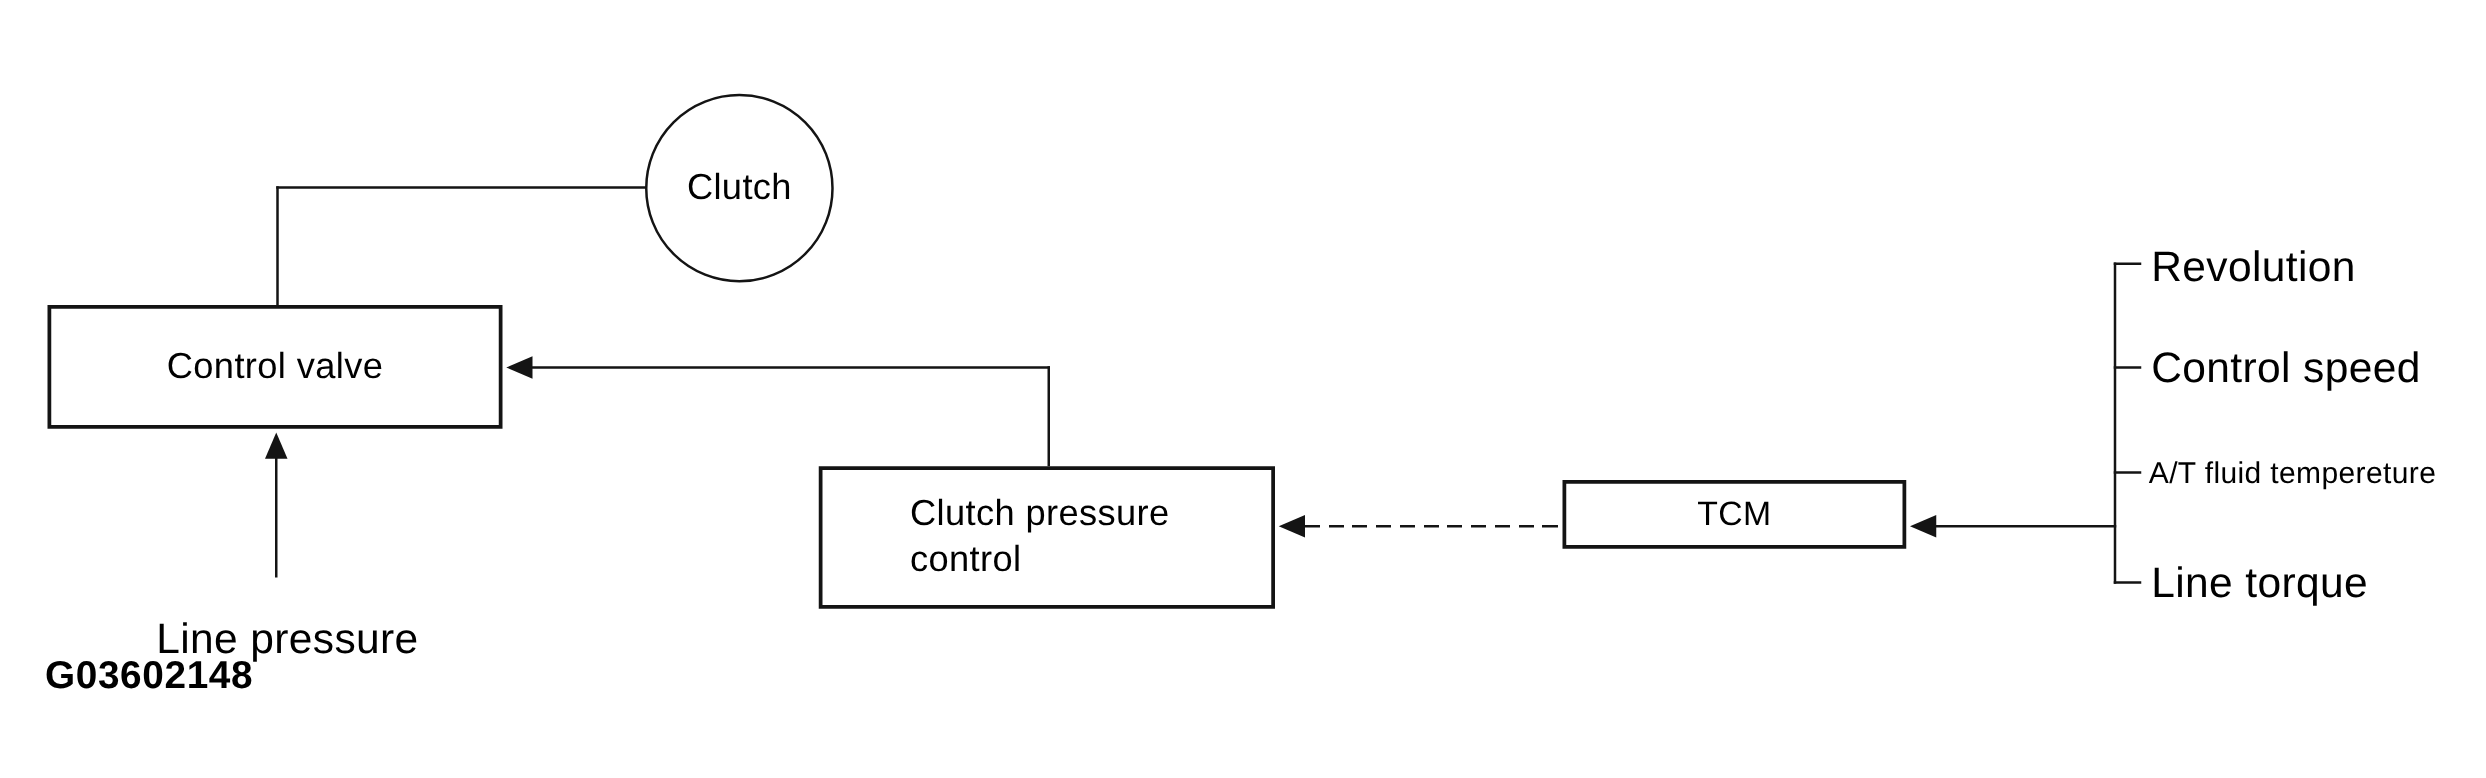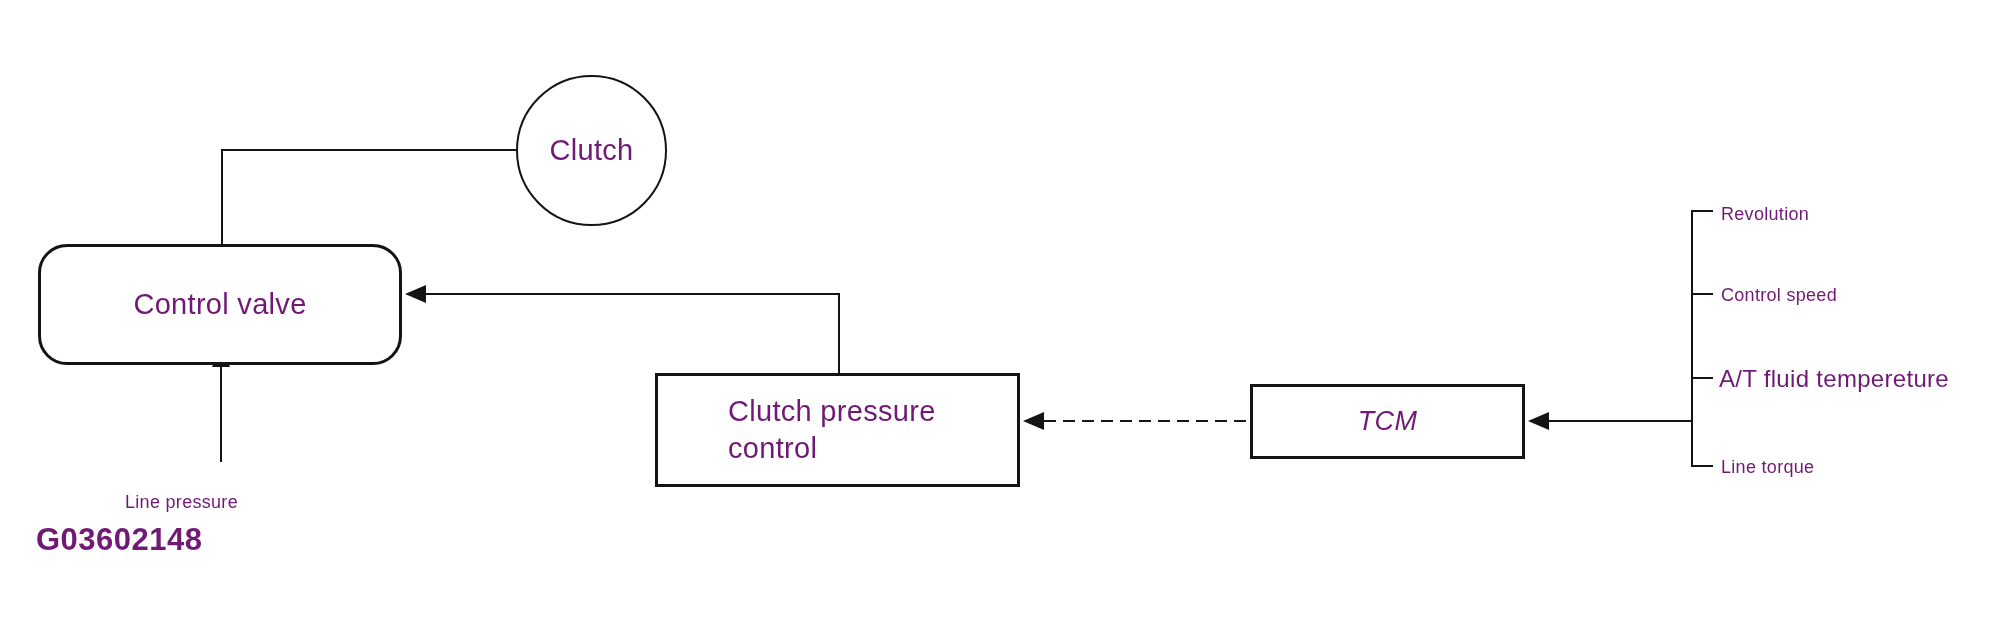--- a/index.html
+++ b/index.html
@@ -6,21 +6,21 @@
     margin: 0;
     padding: 0;
     background: #ffffff;
   }
   .canvas {
     position: relative;
     width: 1989px;
     height: 622px;
     background: #ffffff;
     font-family: "Liberation Sans", sans-serif;
-    color: #701a75;
+    color: #000000;
     overflow: hidden;
   }
   
   .node {
     position: absolute;
     box-sizing: border-box;
     border: 3px solid #141414;
     background: #ffffff;
     display: flex;
     align-items: center;
@@ -32,34 +32,34 @@
     white-space: pre-line;
   }
   .clutch-circle {
     left: 516px; top: 75px;
     width: 151px; height: 151px;
     border-width: 2.5px;
     border-radius: 50%;
   }
   .control-valve-box {
     left: 38px; top: 244px;
-    width: 364px; height: 121px; border-radius: 29px;
+    width: 364px; height: 99px;
   }
   .clutch-pressure-box {
     left: 655px; top: 373px;
     width: 365px; height: 114px;
     justify-content: flex-start;
   }
   .clutch-pressure-box .node-label {
     padding-left: 70px;
     line-height: 1.28;
   }
   .tcm-box {
     left: 1250px; top: 384px;
-    width: 275px; height: 75px; font-style: italic;
+    width: 275px; height: 55px;
   }
   .tcm-box .node-label { font-size: 27px; }
 
   
   .line {
     position: absolute;
     background: #141414;
   }
   .l-clutch-h   { left: 221px;  top: 149px; width: 297px; height: 2px; }
   .l-clutch-v   { left: 221px;  top: 149px; width: 2px;   height: 97px; }
@@ -97,21 +97,21 @@
     border-bottom: 21px solid #141414;
   }
   .ah-valve { left: 405px;  top: 285px; }
   .ah-cpc   { left: 1023px; top: 412px; }
   .ah-tcm   { left: 1528px; top: 412px; }
   .ah-linepress { left: 212px; top: 346px; }
 
   
   .float-label {
     position: absolute;
-    font-size: 18px;
+    font-size: 34px;
     letter-spacing: 0.3px;
     white-space: nowrap;
     transform: translateY(-50%);
   }
   .line-pressure-label { left: 125px; top: 468px; transform: none; margin-top: 24px; }
   .figure-id-label {
     left: 36px; top: 522px;
     transform: none;
     font-size: 31px;
     font-weight: 700;

